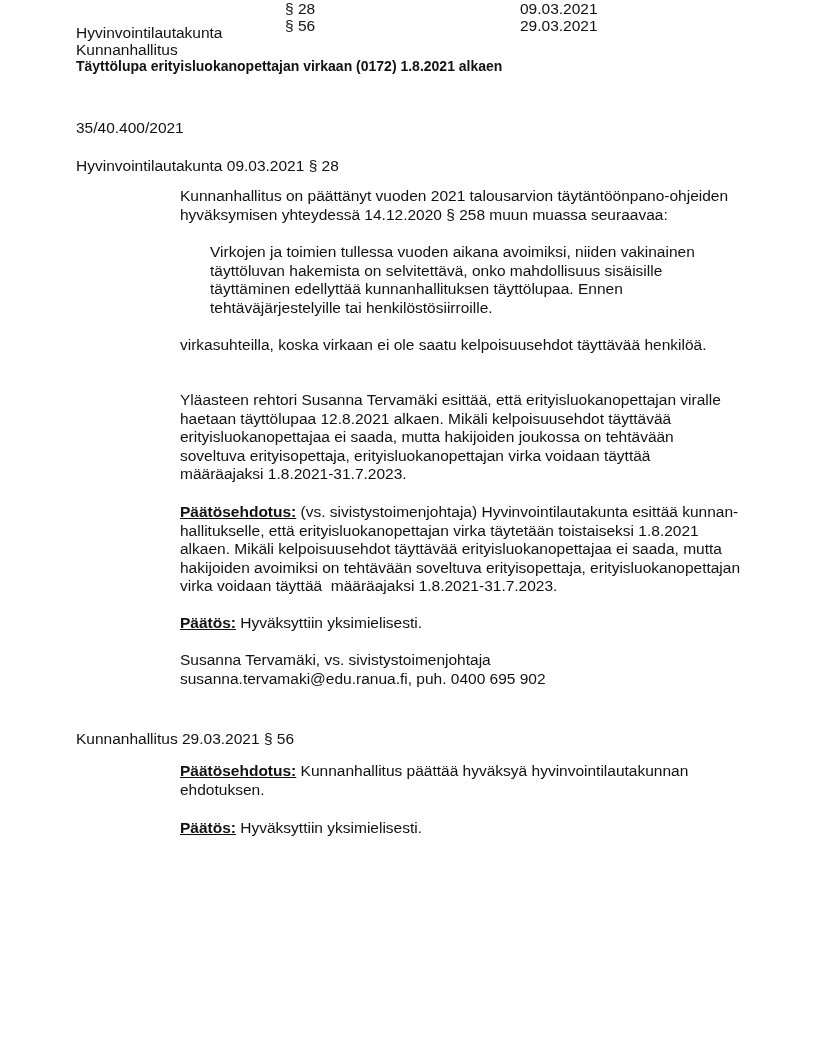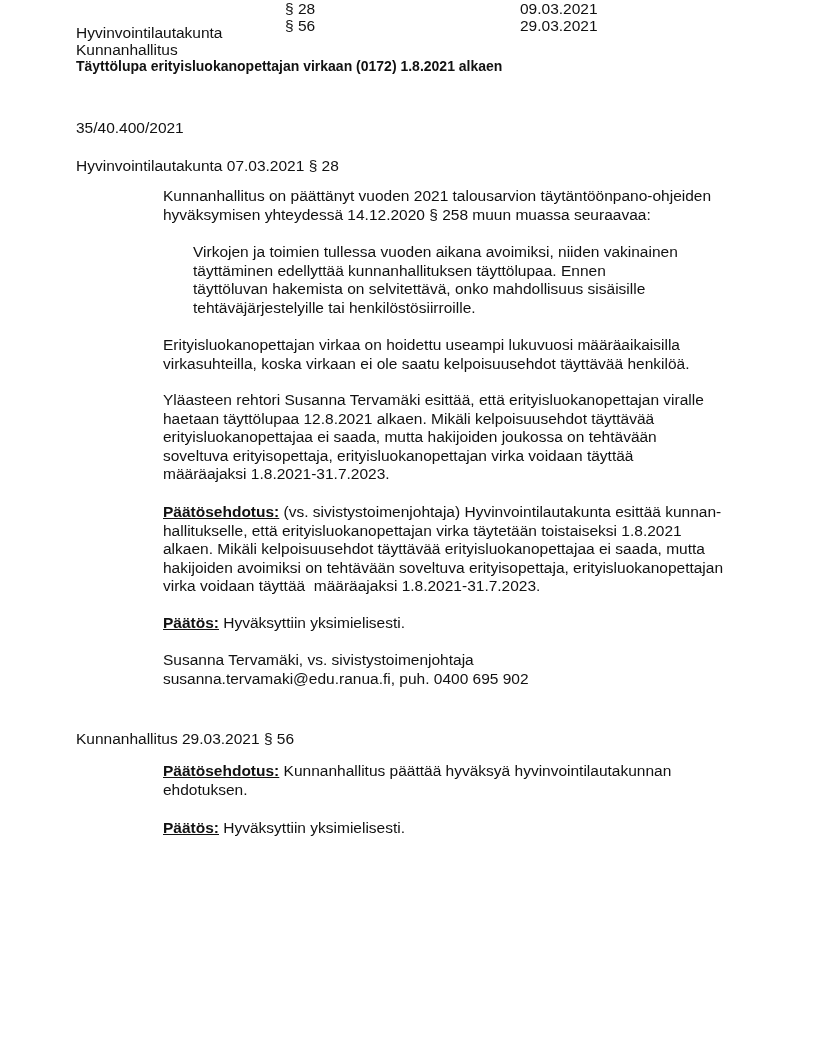--- a/index.html
+++ b/index.html
@@ -5,21 +5,21 @@
   html, body { margin: 0; padding: 0; background: #ffffff; }
   body {
     width: 816px; height: 1056px; position: relative; overflow: hidden;
     font-family: "Liberation Sans", sans-serif; font-size: 15.5px; color: #111111;
   }
   .abs { position: absolute; white-space: nowrap; line-height: 18px; }
   .col1 { left: 76px; margin-top: 24px; }
   .col2 { left: 285px; }
   .col3 { left: 520px; }
   .title { left: 76px; top: 54px; font-weight: bold; font-size: 14px; line-height: 24px; }
-  .block { position: absolute; line-height: 18.6px; white-space: nowrap; }
+  .block { position: absolute; line-height: 18.6px; white-space: nowrap; margin-left: 17px; }
   .ul-bold { font-weight: bold; text-decoration: underline; }
   .p { margin: 0; }
 </style>
 </head>
 <body>
 
 <div>
   <div>
     <span class="abs col1" style="top:0px">Hyvinvointilautakunta</span>
     <span class="abs col2" style="top:0px">§ 28</span>
@@ -29,36 +29,35 @@
     <span class="abs col1" style="top:17px">Kunnanhallitus</span>
     <span class="abs col2" style="top:17px">§ 56</span>
     <span class="abs col3" style="top:17px">29.03.2021</span>
   </div>
 </div>
 
 <div class="abs title">Täyttölupa erityisluokanopettajan virkaan (0172) 1.8.2021 alkaen</div>
 
 <div class="abs col1" style="top:95px">35/40.400/2021</div>
 
-<div class="abs col1" style="top:133px">Hyvinvointilautakunta 07.03.2021 § 28</div>
+<div class="abs col1" style="top:133px">Hyvinvointilautakunta 09.03.2021 § 28</div>
 
 <div class="block" style="left:163px; top:187px;">
   <div class="p">Kunnanhallitus on päättänyt vuoden 2021 talousarvion täytäntöönpano-ohjeiden</div>
   <div class="p">hyväksymisen yhteydessä 14.12.2020 § 258 muun muassa seuraavaa:</div>
 </div>
 
 <div class="block" style="left:193px; top:243px;">
   <div class="p">Virkojen ja toimien tullessa vuoden aikana avoimiksi, niiden vakinainen</div>
+  <div class="p">täyttöluvan hakemista on selvitettävä, onko mahdollisuus sisäisille</div>
   <div class="p">täyttäminen edellyttää kunnanhallituksen täyttölupaa. Ennen</div>
-  <div class="p">täyttöluvan hakemista on selvitettävä, onko mahdollisuus sisäisille</div>
   <div class="p">tehtäväjärjestelyille tai henkilöstösiirroille.</div>
 </div>
 
 <div class="block" style="left:163px; top:336px;">
-  <div class="p">Erityisluokanopettajan virkaa on hoidettu useampi lukuvuosi määräaikaisilla</div>
   <div class="p">virkasuhteilla, koska virkaan ei ole saatu kelpoisuusehdot täyttävää henkilöä.</div>
 </div>
 
 <div class="block" style="left:163px; top:391px;">
   <div class="p">Yläasteen rehtori Susanna Tervamäki esittää, että erityisluokanopettajan viralle</div>
   <div class="p">haetaan täyttölupaa 12.8.2021 alkaen. Mikäli kelpoisuusehdot täyttävää</div>
   <div class="p">erityisluokanopettajaa ei saada, mutta hakijoiden joukossa on tehtävään</div>
   <div class="p">soveltuva erityisopettaja, erityisluokanopettajan virka voidaan täyttää</div>
   <div class="p">määräajaksi 1.8.2021-31.7.2023.</div>
 </div>

